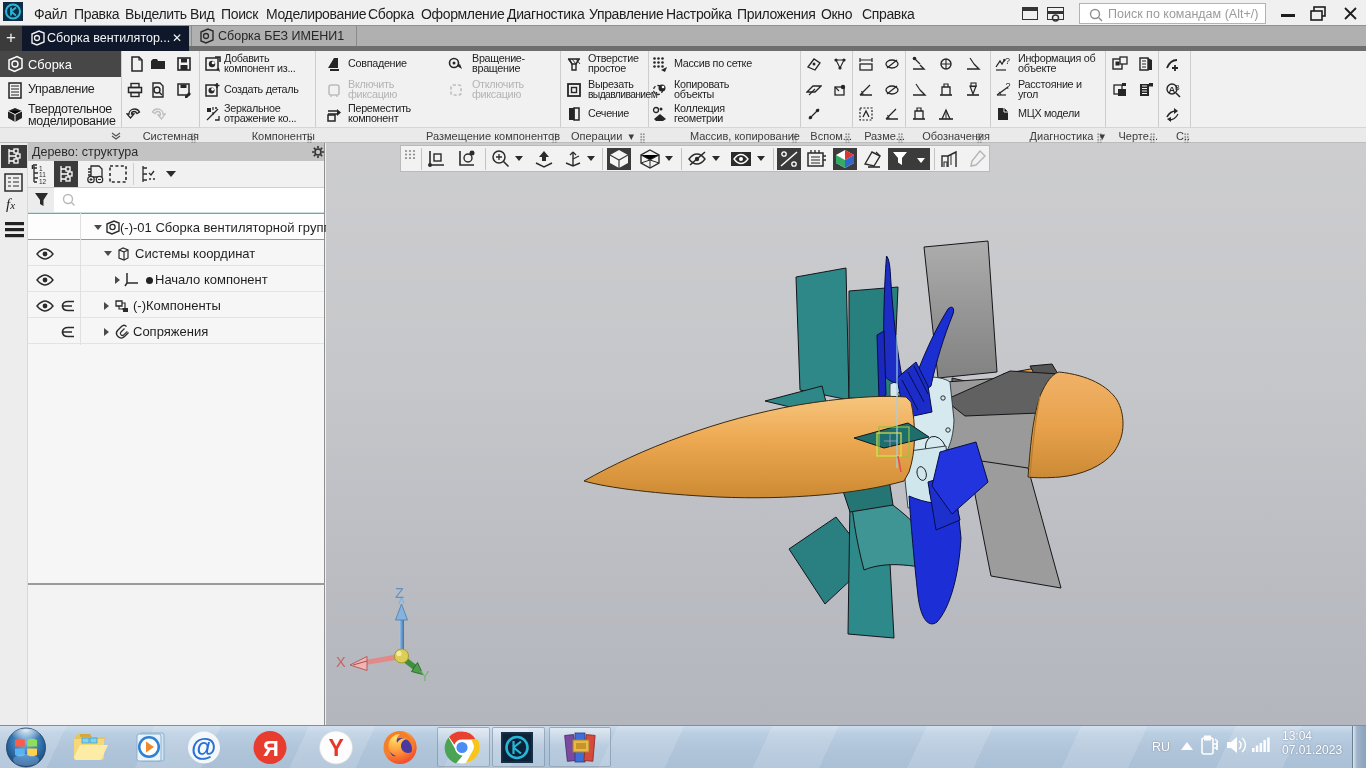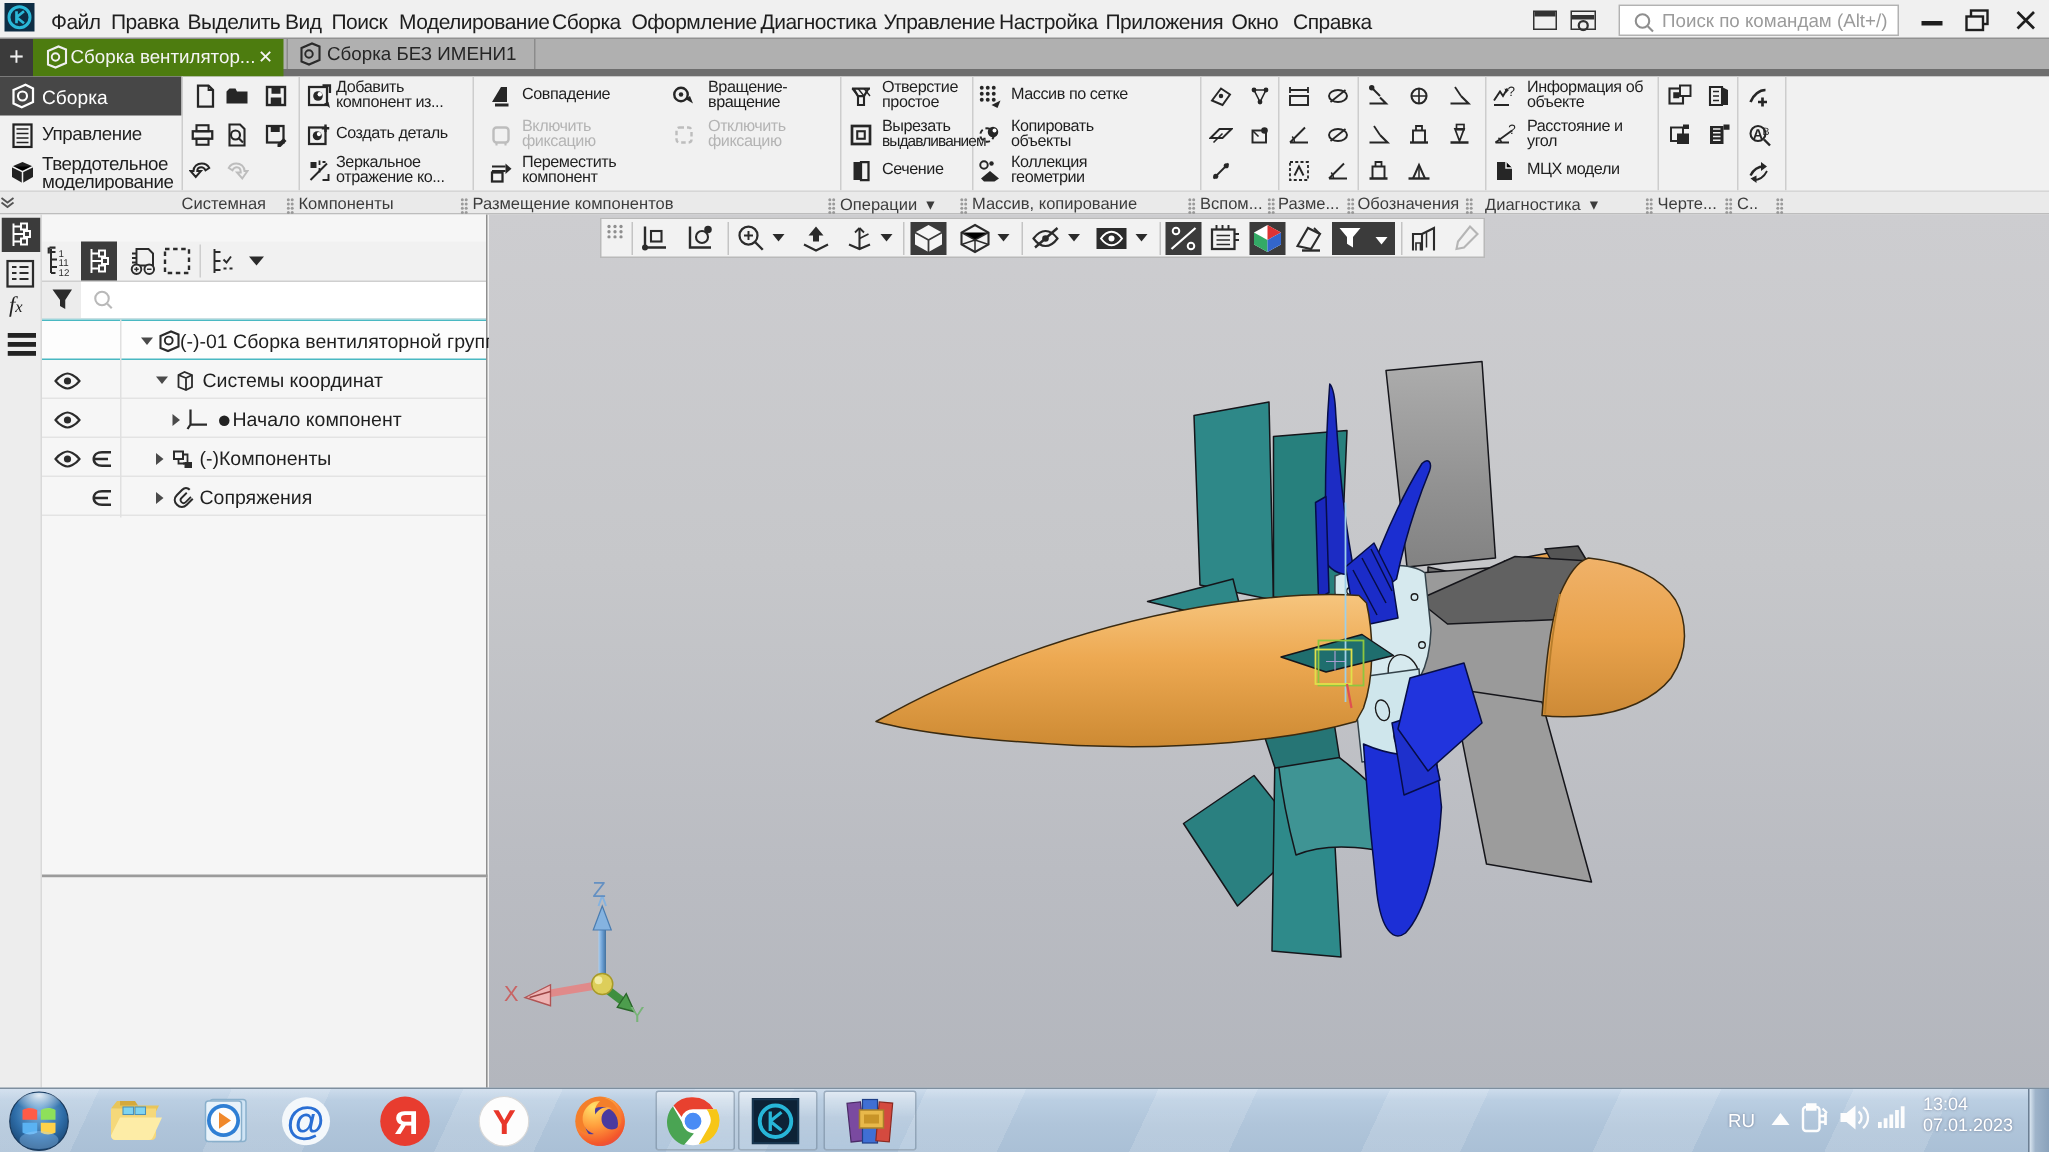--- a/index.html
+++ b/index.html
@@ -12,29 +12,29 @@
 #winbtn1{position:absolute;left:1022px;top:7px;width:16px;height:13px;border:1px solid #333;}
 #winbtn1:before{content:"";position:absolute;left:0;top:0;width:14px;height:3px;background:#333;}
 #winbtn2{position:absolute;left:1047px;top:7px;width:17px;height:13px;border:1px solid #333;}
 #searchbox{position:absolute;left:1079px;top:3px;width:187px;height:21px;background:#fff;border:1px solid #b2b2b2;}
 #searchbox span{position:absolute;left:28px;top:3px;font-size:12.5px;color:#9b9b9b;}
 .ctl{position:absolute;top:0;height:26px;color:#1e1e1e;}
 
 #tabbar{position:absolute;left:0;top:26px;width:1366px;height:25px;background:#b0b0b0;}
 #tabbar .bottomstrip{position:absolute;left:0;top:20px;width:1366px;height:5px;background:#6e6e6e;}
 #plusbtn{position:absolute;left:0;top:0;width:22px;height:25px;background:#3b3b3b;color:#f0f0f0;font-size:17px;text-align:center;line-height:24px;}
-#tab1{position:absolute;left:22px;top:0;width:167px;height:25px;background:#4d7c0f;color:#f5f5f5;}
+#tab1{position:absolute;left:22px;top:0;width:167px;height:25px;background:#0f172a;color:#f5f5f5;}
 #tab1 .t{position:absolute;left:25px;top:5px;font-size:12.5px;}
 #tab1 .x{position:absolute;left:150px;top:5px;font-size:12px;}
 #tab2{position:absolute;left:191px;top:0;width:166px;height:20px;color:#262626;border-right:1px solid #8b8b8b;border-left:1px solid #8b8b8b;}
 #tab2 .t{position:absolute;left:26px;top:3px;font-size:12.5px;}
 
 #ribbon{position:absolute;left:0;top:51px;width:1366px;height:76px;background:#f1f1f1;}
 #ribbonlabels{position:absolute;left:0;top:127px;width:1366px;height:16px;background:#eaeaea;border-top:1px solid #d6d6d6;border-bottom:1px solid #bdbdbd;}
-.glabel{position:absolute;top:2px;font-size:11px;color:#3c3c3c;text-align:left;}
+.glabel{position:absolute;top:2px;font-size:11px;color:#3c3c3c;text-align:right;}
 .gsep{position:absolute;top:0px;width:1px;height:76px;background:#cdcdcd;}
 #lb-sborka{position:absolute;left:0;top:0;width:121px;height:26px;background:#474747;color:#fff;}
 #lb-sborka span{position:absolute;left:28px;top:6px;font-size:12.8px;}
 .lbrow{position:absolute;left:0;width:121px;color:#1e1e1e;}
 .lbrow span{position:absolute;left:28px;font-size:12.5px;letter-spacing:-0.3px;}
 .rtext{position:absolute;font-size:10.8px;color:#1f1f1f;line-height:9.5px;letter-spacing:-0.3px;white-space:nowrap;}
 .gray{color:#b4b4b4 !important;}
 .icon16{position:absolute;width:16px;height:16px;}
 
 #main{position:absolute;left:0;top:143px;width:1366px;height:582px;}
@@ -601,20 +601,27 @@
 <text style="position:absolute;left:6px;top:53px;font-size:15px;font-style:italic;font-family:'Liberation Serif',serif;color:#222">f<span style="font-size:11px">x</span></text>
 <svg style="position:absolute;left:5px;top:78px" width="19" height="17">
           <g fill="#222">
             <rect x="0" y="1" width="19" height="3.2"></rect>
             <rect x="0" y="7" width="19" height="3.2"></rect>
             <rect x="0" y="13" width="19" height="3.2"></rect>
           </g>
         </svg>
 </div>
   <div id="treepanel">
+    <div id="ptitle">
+          <span>Дерево: структура</span>
+      <svg style="position:absolute;left:283px;top:2px" width="14" height="14">
+            <circle cx="7" cy="7" r="3" fill="none" stroke="#333" stroke-width="1.6"></circle>
+            <path d="M7 1v2.2M7 10.8V13M1 7h2.2M10.8 7H13M2.8 2.8l1.6 1.6M9.6 9.6l1.6 1.6M11.2 2.8L9.6 4.4M4.4 9.6l-1.6 1.6" stroke="#333" stroke-width="1.6"></path>
+          </svg>
+    </div>
     <div id="ptoolbar">
 <svg style="position:absolute;left:3px;top:3px" width="20" height="21">
             <path d="M3 2v16M3 4h3M3 9h4M3 14h4M3 18h3" stroke="#2b2b2b" stroke-width="1.3" fill="none"></path>
             <path d="M2 1h4M1.5 1v4" stroke="#2b2b2b" stroke-width="1.5" fill="none"></path>
             <text x="8" y="7" font-size="6.5" fill="#2b2b2b" font-family="Liberation Sans">1</text>
             <text x="8" y="13" font-size="6.5" fill="#2b2b2b" font-family="Liberation Sans">11</text>
             <text x="8" y="20" font-size="6.5" fill="#2b2b2b" font-family="Liberation Sans">12</text>
           </svg>
 <div style="position:absolute;left:26px;top:0;width:24px;height:26px;background:#3b3b3b"></div>
 <svg style="position:absolute;left:29px;top:3px" width="18" height="20">

